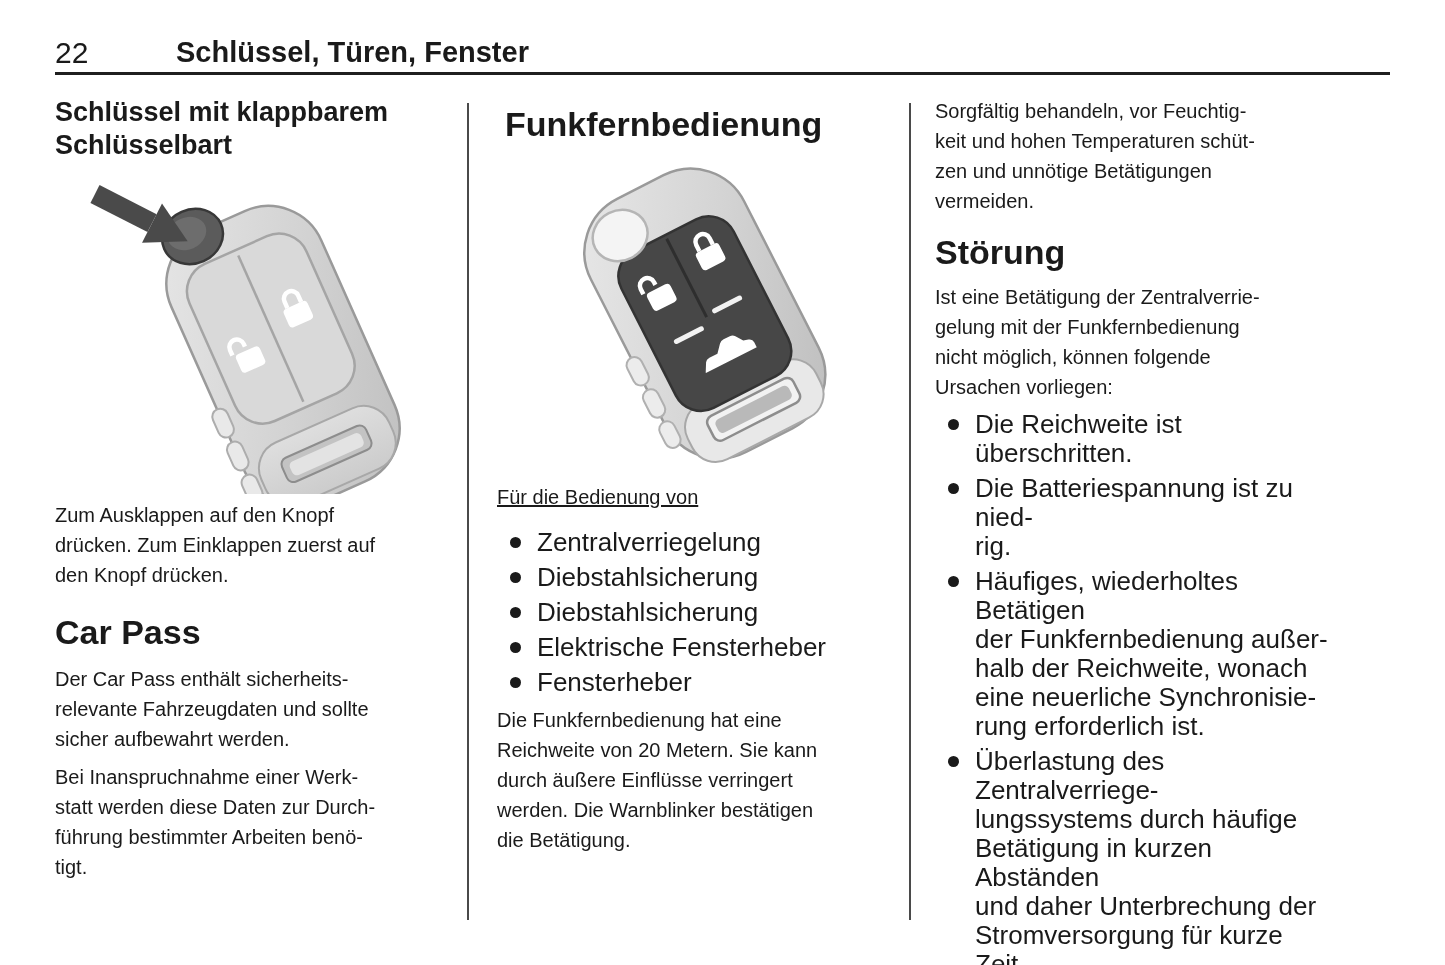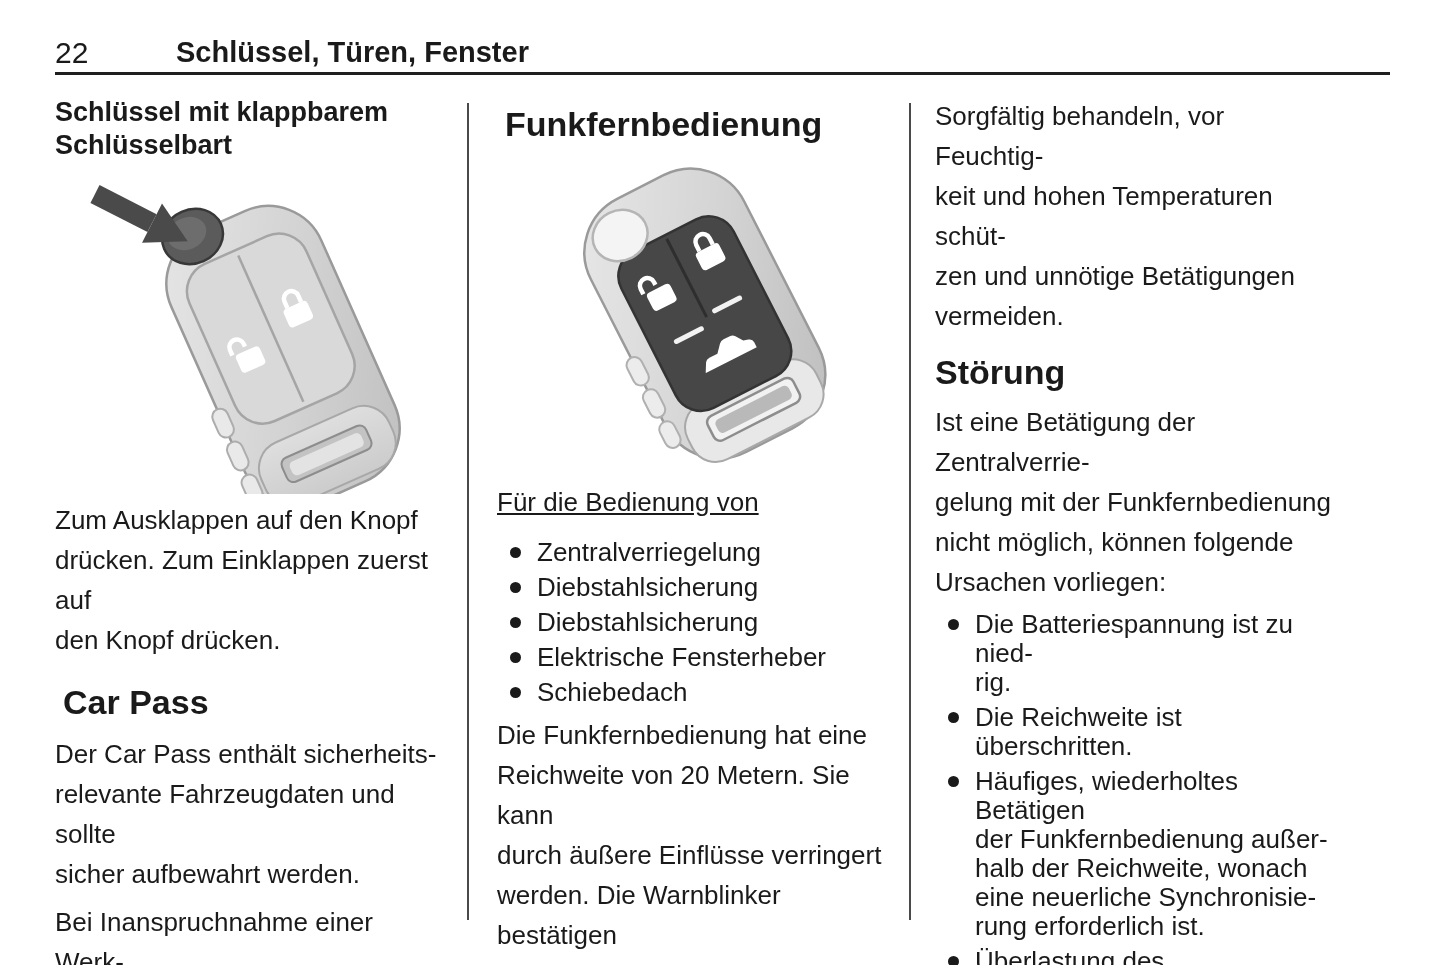--- a/index.html
+++ b/index.html
@@ -14,25 +14,25 @@
   .hdr-rule{position:absolute;left:55px;top:72px;width:1335px;height:3px;background:#1f1f1f;}
   
   .vdiv{position:absolute;top:103px;height:817px;width:2px;background:#4a4a4a;}
   .vdiv1{left:467px;}
   .vdiv2{left:909px;}
   
   .col{position:absolute;top:96px;}
   .col1{left:55px;width:388px;}
   .col2{left:497px;width:388px;}
   .col3{left:935px;width:402px;}
-  p{margin:0 0 8px 0;font-size:26px;line-height:40px;white-space:pre-line;}
+  p{margin:0 0 8px 0;font-size:20px;line-height:30px;white-space:pre-line;}
   h1{margin:8px;font-size:34px;line-height:40px;font-weight:bold;white-space:pre-line;}
   h2{margin:0;font-size:27px;line-height:33px;font-weight:bold;white-space:pre-line;}
   .col1 h2{margin-bottom:0;}
-  .h-carpass{margin:22px 0 12px 8px;}
+  .h-carpass{margin:22px 0 12px 0;}
   .col2 h1{margin-bottom:14px;}
   .h-stoerung{margin:16px 0 10px 0;}
   .fig{position:relative;}
   .fig1{width:400px;height:330px;margin:2px 0 6px -8px;}
   .fig2{width:400px;height:318px;margin:0 0 6px -6px;}
   .bullets{margin:0 0 8px 0;}
   .bullet{display:flex;margin:0 0 6px 0;}
   .dot-cell{flex:0 0 40px;padding-left:13px;box-sizing:border-box;}
   .dot{display:block;width:11px;height:11px;border-radius:50%;background:#1a1a1a;margin-top:9px;}
   .b-text{flex:1;font-size:26px;line-height:29px;white-space:pre-line;}
@@ -194,21 +194,21 @@
       <div class="bullet">
         <span class="dot-cell">
             <span class="dot"></span>
           </span>
         <span class="b-text">Elektrische Fensterheber</span>
       </div>
       <div class="bullet">
         <span class="dot-cell">
             <span class="dot"></span>
           </span>
-        <span class="b-text">Schiebedach</span>
+        <span class="b-text">Fensterheber</span>
       </div>
     </div>
 
     <p>Die Funkfernbedienung hat eine
 Reichweite von 20 Metern. Sie kann
 durch äußere Einflüsse verringert
 werden. Die Warnblinker bestätigen
 die Betätigung.</p>
   </section>
 
@@ -221,28 +221,28 @@
     <p>Ist eine Betätigung der Zentralverrie-
 gelung mit der Funkfernbedienung
 nicht möglich, können folgende
 Ursachen vorliegen:</p>
 
     <div class="bullets">
       <div class="bullet">
         <span class="dot-cell">
             <span class="dot"></span>
           </span>
+        <span class="b-text">Die Reichweite ist überschritten.</span>
+      </div>
+      <div class="bullet">
+        <span class="dot-cell">
+            <span class="dot"></span>
+          </span>
         <span class="b-text">Die Batteriespannung ist zu nied-
 rig.</span>
-      </div>
-      <div class="bullet">
-        <span class="dot-cell">
-            <span class="dot"></span>
-          </span>
-        <span class="b-text">Die Reichweite ist überschritten.</span>
       </div>
       <div class="bullet">
         <span class="dot-cell">
             <span class="dot"></span>
           </span>
         <span class="b-text">Häufiges, wiederholtes Betätigen
 der Funkfernbedienung außer-
 halb der Reichweite, wonach
 eine neuerliche Synchronisie-
 rung erforderlich ist.</span>

